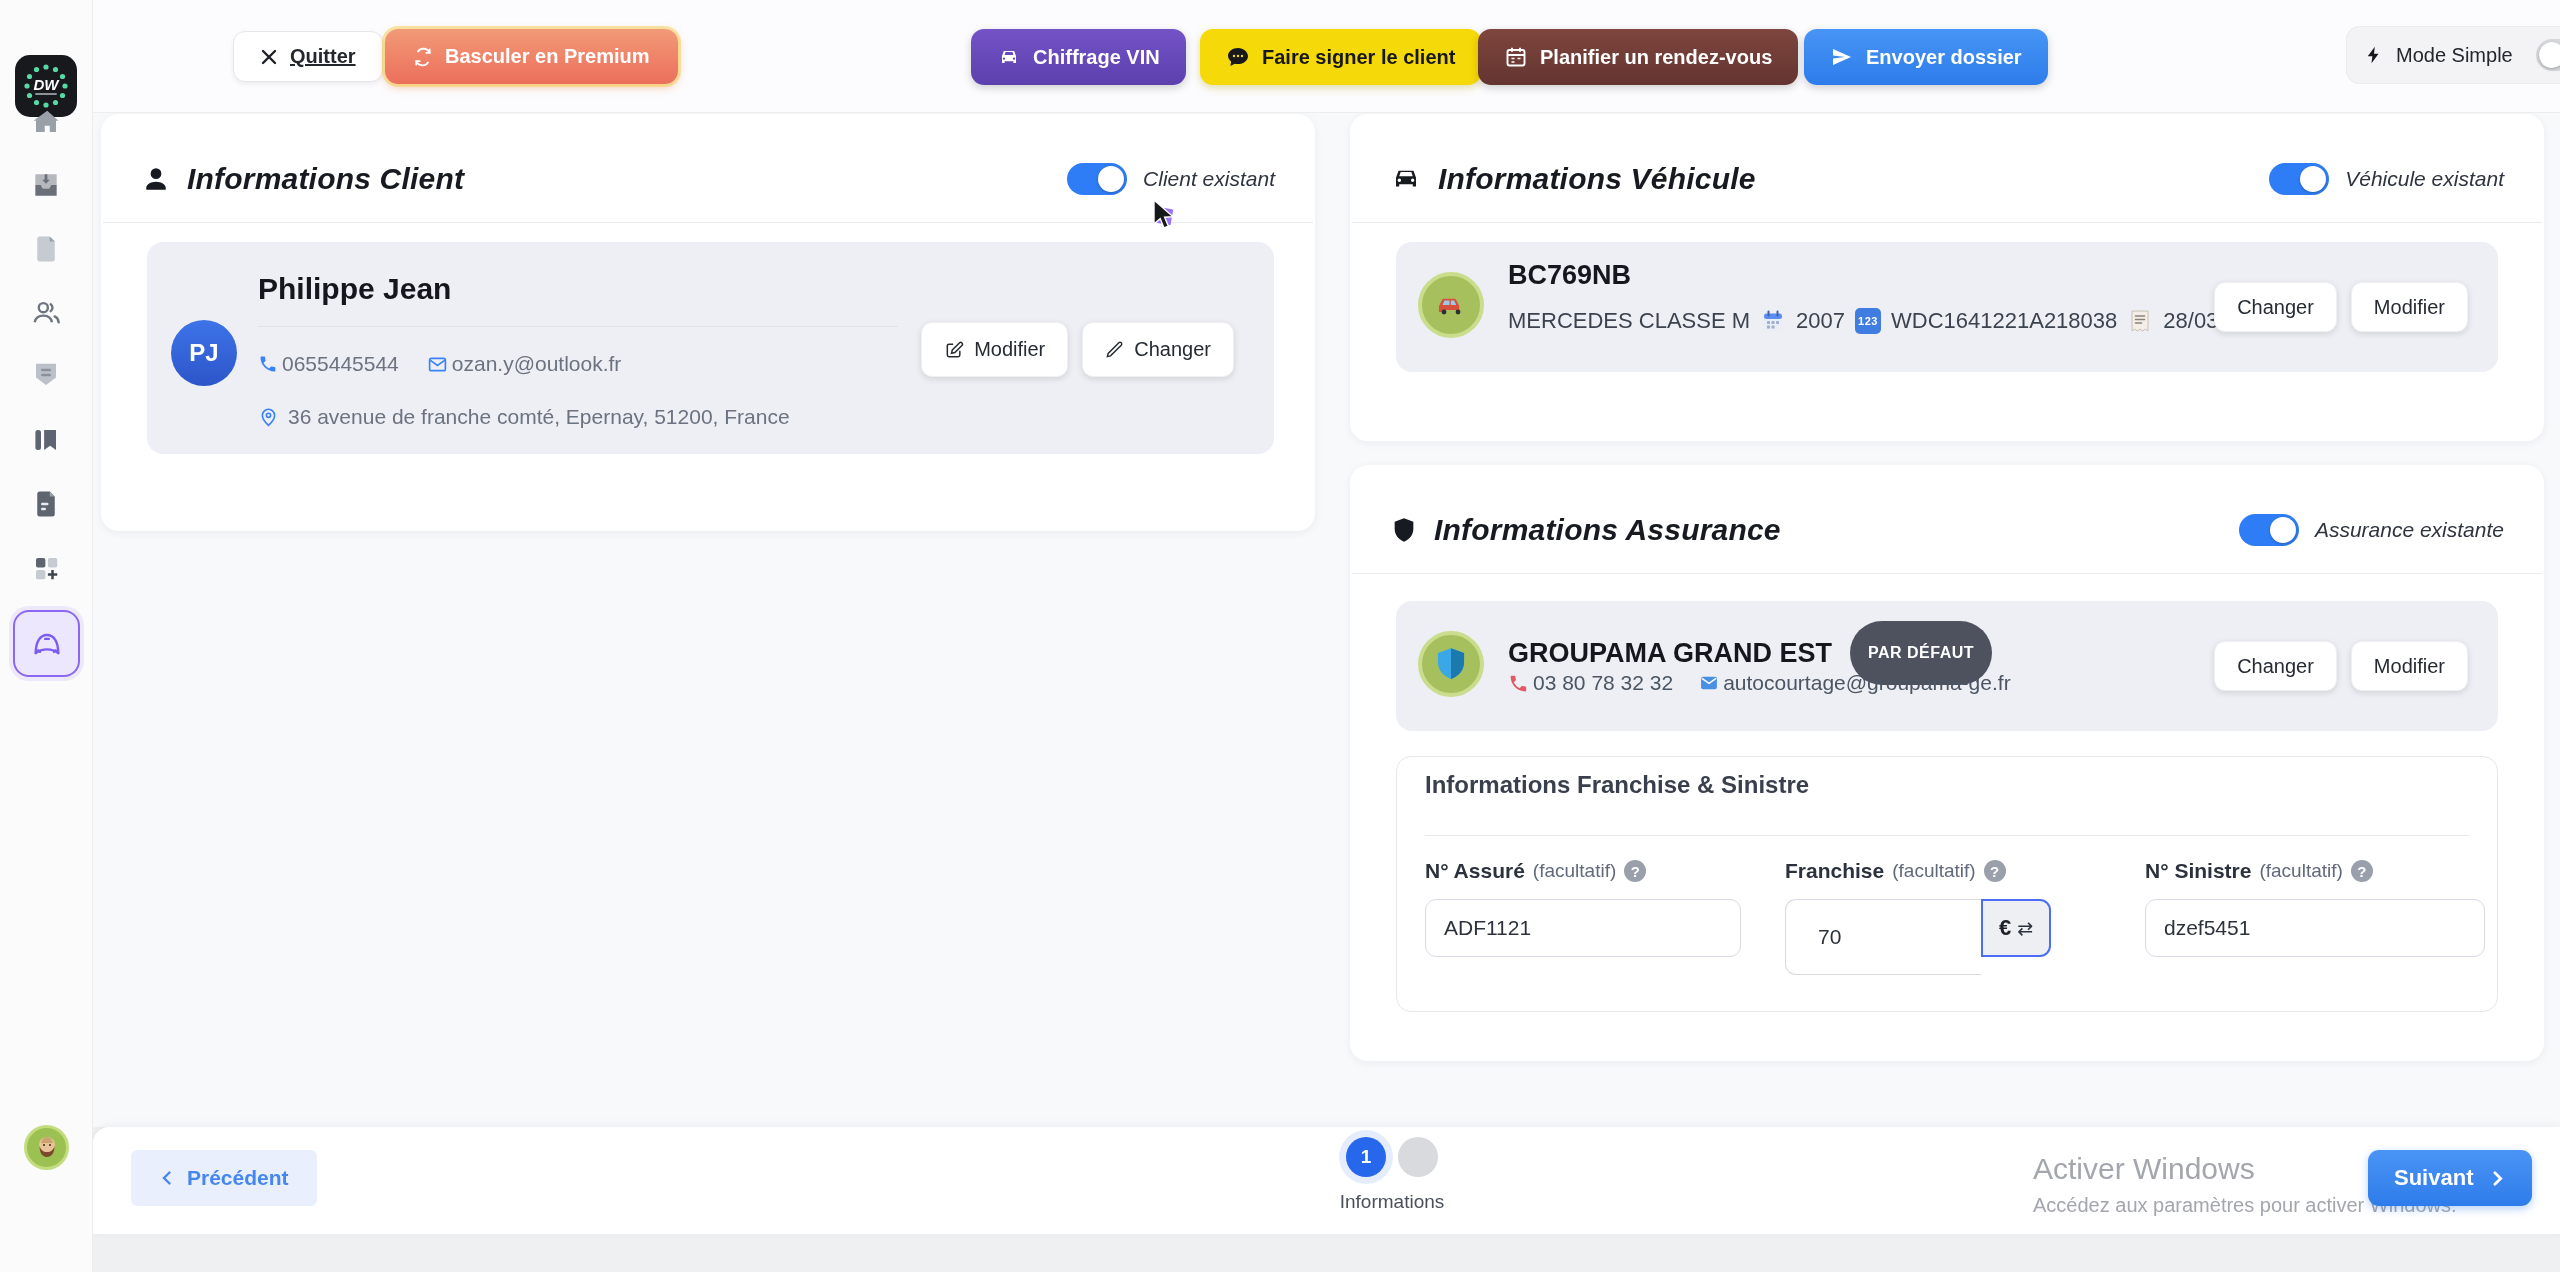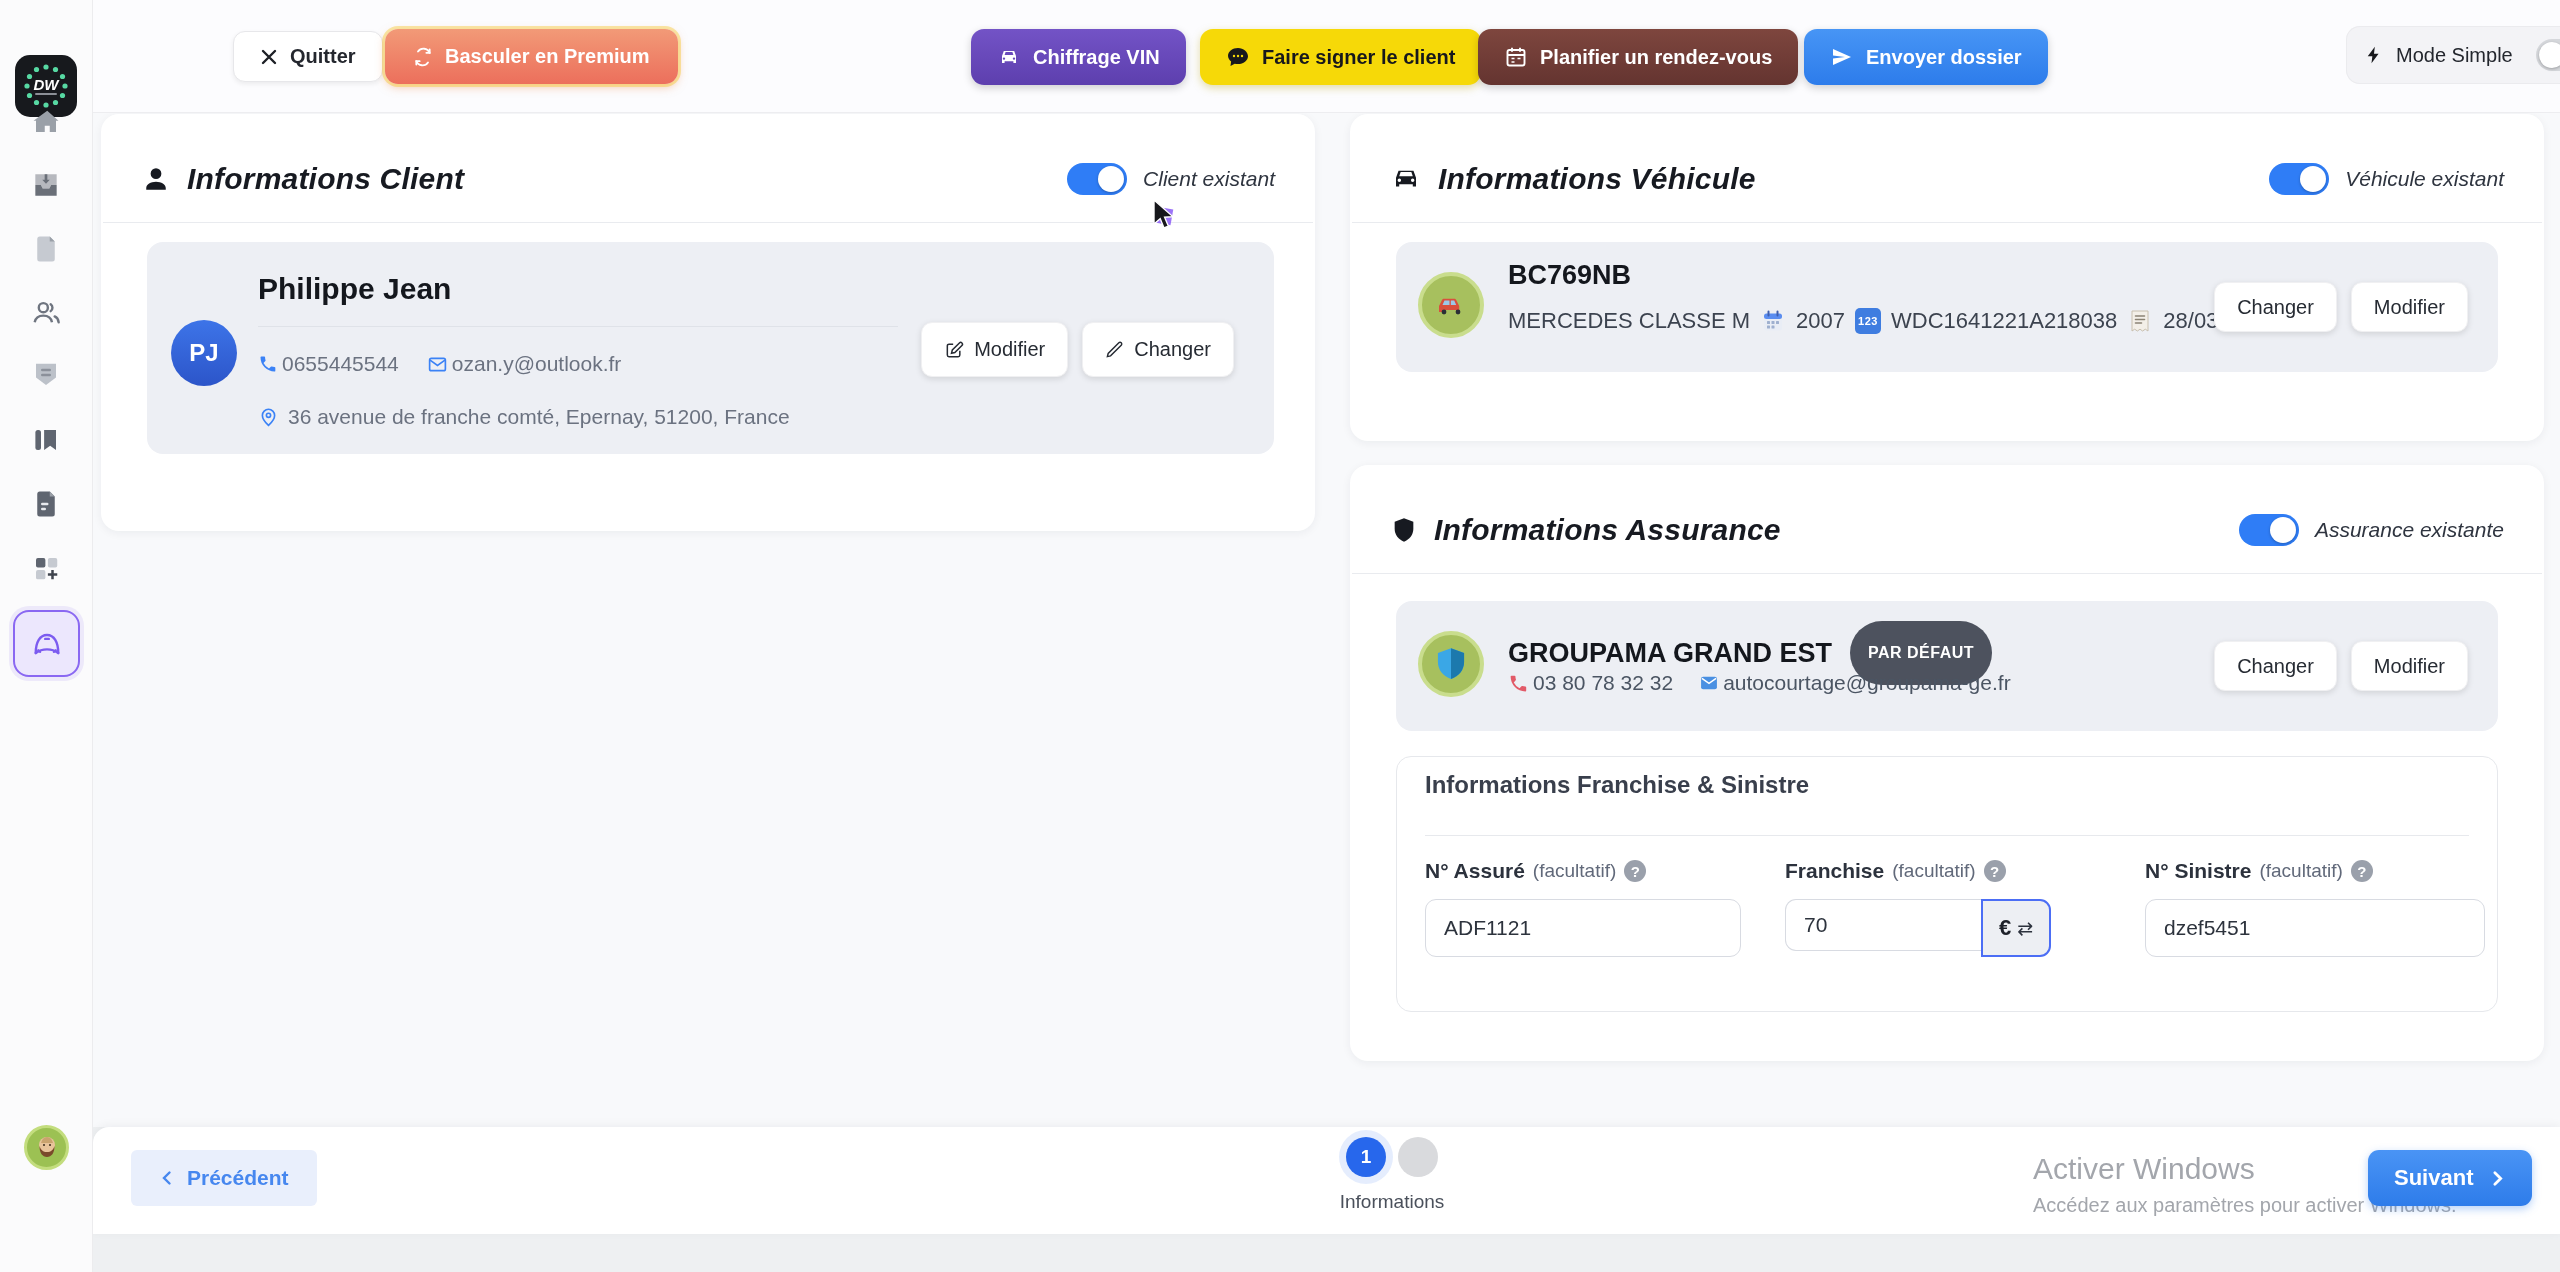--- a/index.html
+++ b/index.html
@@ -10,21 +10,21 @@
   
   .sidebar { position:absolute; left:0; top:0; width:93px; height:1272px; background:#fbfbfc; border-right:1px solid #ececee; z-index:5; }
   .logo { position:absolute; left:15px; top:9px; width:62px; height:62px; border-radius:15px; background:#17191d; display:flex; align-items:center; justify-content:center;margin-top:46px; }
   .nav-ic { position:absolute; left:50%; transform:translateX(-50%); width:36px; height:36px; display:flex; align-items:center; justify-content:center; cursor:pointer; }
   .nav-active { position:absolute; left:13px; top:610px; width:67px; height:67px; border:2px solid #8a68f2; background:#ece7fd; border-radius:16px; display:flex; align-items:center; justify-content:center; box-shadow:0 0 0 4px rgba(138,104,242,.12); }
   .side-avatar { position:absolute; left:24px; top:1125px; width:45px; height:45px; border-radius:50%; background:#9cc153; border:3px solid #c3dd7e; display:flex; align-items:center; justify-content:center; overflow:hidden; }
 
   
   .topbar { position:absolute; left:93px; top:0; width:2467px; height:113px; background:#fcfcfe; border-bottom:1px solid #ededf0; z-index:4; }
   .btn { display:inline-flex; align-items:center; gap:12px; border:none; cursor:pointer; font-family:inherit; }
-  .btn-quit { position:absolute; left:140px; top:31px; height:51px; padding:0 26px; background:#fff; border:1px solid #e7e7ea; border-radius:12px; font-size:20px; font-weight:600; color:#24272e; box-shadow:0 2px 5px rgba(0,0,0,.07); }
+  .btn-quit { position:absolute; left:140px; top:31px; height:51px; padding:0 26px; background:#fff; border:1px solid #e7e7ea; border-radius:12px; font-size:20px; font-weight:600; color:#24272e; box-shadow:0 2px 5px rgba(0,0,0,.07);text-decoration:underline; }
   .btn-premium { position:absolute; left:292px; top:29px; height:55px; padding:0 28px; border-radius:13px; background:linear-gradient(180deg,#f29a77,#ec6f5c); color:#fff; font-size:20px; font-weight:700; box-shadow:0 0 0 3px rgba(246,205,60,.45), 0 3px 10px rgba(240,150,90,.5); }
   .btn-top { height:56px; padding:0 26px; border-radius:13px; font-size:20px; font-weight:700; color:#fff; position:absolute; top:29px; box-shadow:0 3px 8px rgba(0,0,0,.18); }
   .btn-vin { left:878px; background:linear-gradient(180deg,#7353c6,#5d3fae); }
   .btn-sign { left:1107px; background:#f6d908; color:#17181c; box-shadow:0 3px 8px rgba(180,160,10,.35); }
   .btn-rdv { left:1385px; background:linear-gradient(180deg,#7e463e,#643430); }
   .btn-send { left:1711px; background:linear-gradient(180deg,#4795f5,#2d7ceb); }
   .mode-box { position:absolute; left:2253px; top:26px; width:268px; height:58px; background:#f3f3f6; border-radius:14px; display:flex; align-items:center; gap:12px; padding:0 18px; box-shadow:inset 0 0 0 1px #ebebee; }
   .mode-box span.lbl { font-size:20px; color:#23262d; font-weight:500; }
 
   
@@ -81,21 +81,21 @@
   .franchise { position:absolute; left:46px; top:291px; width:1102px; height:256px; background:#fff; border:1px solid #e6e8ec; border-radius:15px; }
   .fr-title { position:absolute; left:28px; top:14px; font-size:24px; font-weight:700; color:#393f4c; }
   .fr-div { position:absolute; left:28px; right:28px; top:78px; height:1px; background:#e7e9ed; }
   .field { position:absolute; top:102px; }
   .f1 { left:28px; } .f2 { left:388px; } .f3 { left:748px; }
   .f-label { display:flex; align-items:center; gap:8px; font-size:21px; color:#2c323d; font-weight:700; }
   .f-hint { font-weight:400; color:#5b education;#61697a; color:#61697a; font-size:19px; }
   .help { width:22px; height:22px; border-radius:50%; background:#9aa0ab; color:#fff; font-size:15px; font-weight:700; display:inline-flex; align-items:center; justify-content:center; cursor:pointer; }
   .f-input { margin-top:16px; height:58px; border:1px solid #d8dbe2; border-radius:11px; background:#fff; font-size:21px; color:#2d333d; padding:0 18px; width:316px; font-family:inherit; }
   .f2-wrap { margin-top:16px; display:flex; }
-  .f2-wrap input { height:52px; width:196px; border:1px solid #d8dbe2; border-right:none; border-radius:11px 0 0 11px; font-size:21px; color:#2d333d; padding:0 18px; font-family:inherit; }
+  .f2-wrap input { height:76px; width:196px; border:1px solid #d8dbe2; border-right:none; border-radius:11px 0 0 11px; font-size:21px; color:#2d333d; padding:0 32px; font-family:inherit; }
   .suffix { height:58px; width:70px; background:#edeff3; border:2px solid #4c6ef5; border-radius:0 11px 11px 0; display:flex; align-items:center; justify-content:center; gap:6px; cursor:pointer; }
   .suffix .eur { font-size:22px; font-weight:700; color:#1d2129; }
   .suffix .swap { font-size:19px; color:#2c323d; }
   .f3 .f-input { width:340px; }
 
   
   .footer { position:absolute; left:93px; top:1127px; width:2467px; height:107px; background:#fff; border-top-left-radius:16px; box-shadow:0 -2px 10px rgba(20,25,40,.05); z-index:3; }
   .btn-prev { position:absolute; left:38px; top:23px; height:56px; padding:0 28px; background:#e9effc; border-radius:6px; color:#4687ef; font-size:21px; font-weight:600; display:inline-flex; align-items:center; gap:12px; border:none; cursor:pointer; font-family:inherit; }
   .stepper { position:absolute; left:1199px; top:10px; width:200px; text-align:center; }
   .step-dots { display:flex; justify-content:center; gap:12px; align-items:center; }

